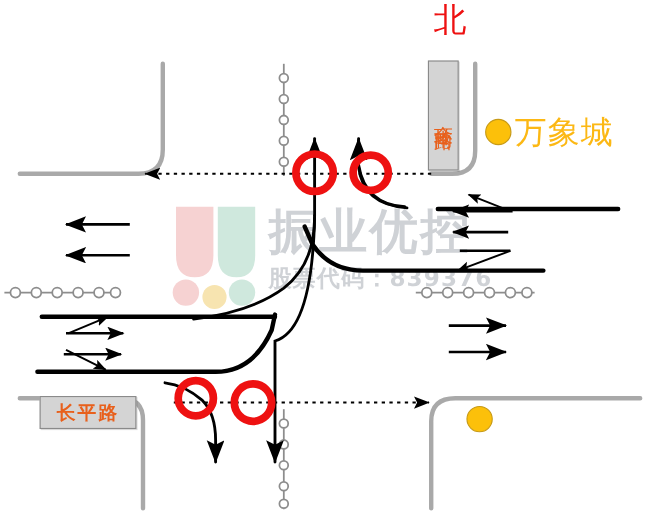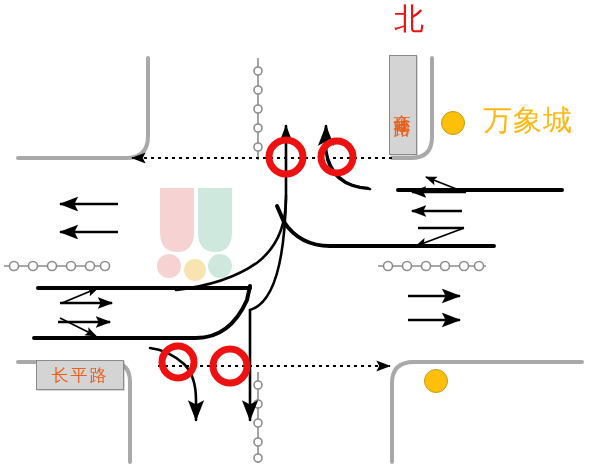--- a/index.html
+++ b/index.html
@@ -21,25 +21,25 @@
     color:#e8601c;font-family:"DejaVu Sans","Liberation Sans",sans-serif;
     display:flex;align-items:center;justify-content:center;
     box-shadow:1px 1px 0 rgba(0,0,0,.15);
   }
   .plate-v{
     left:389px;top:55px;width:26px;height:98px;
     writing-mode:vertical-rl;text-orientation:upright;
     font-size:17px;letter-spacing:2px;
   }
   .plate-h{
-    left:36px;top:360px;width:86px;height:28px;font-size:17px;letter-spacing:2px;
-  }
-
-  
-  .poi{position:absolute;display:flex;align-items:flex-end;gap:18px;}
+    left:36px;top:360px;width:86px;height:28px;font-size:17px;letter-spacing:2px;font-weight:bold;
+  }
+
+  
+  .poi{position:absolute;display:flex;align-items:center;gap:3px;}
   .poi-dot{
     width:22px;height:22px;border-radius:50%;
     background:#fcc00a;border:1px solid #c79a17;flex:0 0 auto;
   }
   .poi-text{
     color:#fcb814;font-size:29px;line-height:30px;letter-spacing:1px;
     font-family:"DejaVu Sans","Liberation Sans",sans-serif;white-space:nowrap;
   }
   .poi-a{left:441px;top:105px;}
   .poi-b{left:424px;top:369px;}
@@ -120,20 +120,22 @@
   </svg>
 
   <div class="wm">
     <svg class="wm-logo" width="86" height="96" viewBox="0 0 86 96">
       <path d="M8 2 L8 46 Q8 66 25 66 Q42 66 42 46 L42 2 Z" fill="#f6d2d2"></path>
       <path d="M46 2 L46 46 Q46 66 63 66 Q80 66 80 46 L80 2 Z" fill="#cfe8dd"></path>
       <circle cx="17" cy="80" r="12" fill="#f6d2d2"></circle>
       <circle cx="43" cy="84" r="11" fill="#f7e4b0"></circle>
       <circle cx="68" cy="80" r="12" fill="#cfe8dd"></circle>
     </svg>
+    <div class="wm-main">振业优控</div>
+    <div class="wm-sub">股票代码：839376</div>
   </div>
 
   <svg class="layer">
     <defs>
       <marker id="ah" markerWidth="9" markerHeight="9" refX="7.6" refY="3.1" orient="auto" markerUnits="strokeWidth">
         <path d="M0,0 L8,3.1 L0,6.2 L1.6,3.1 Z" fill="#000"></path>
       </marker>
       <marker id="ahb" markerWidth="7" markerHeight="7" refX="6" refY="2.5" orient="auto" markerUnits="strokeWidth">
         <path d="M0,0 L6.5,2.5 L0,5 L1.3,2.5 Z" fill="#000"></path>
       </marker>

